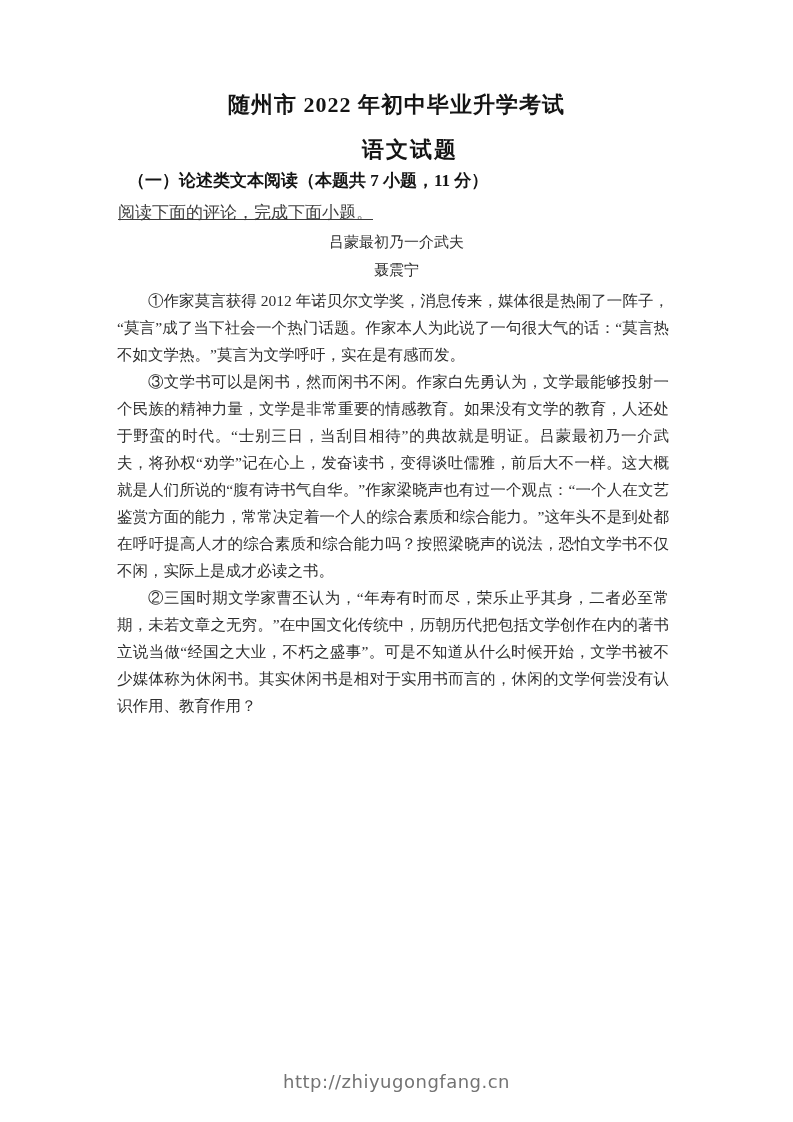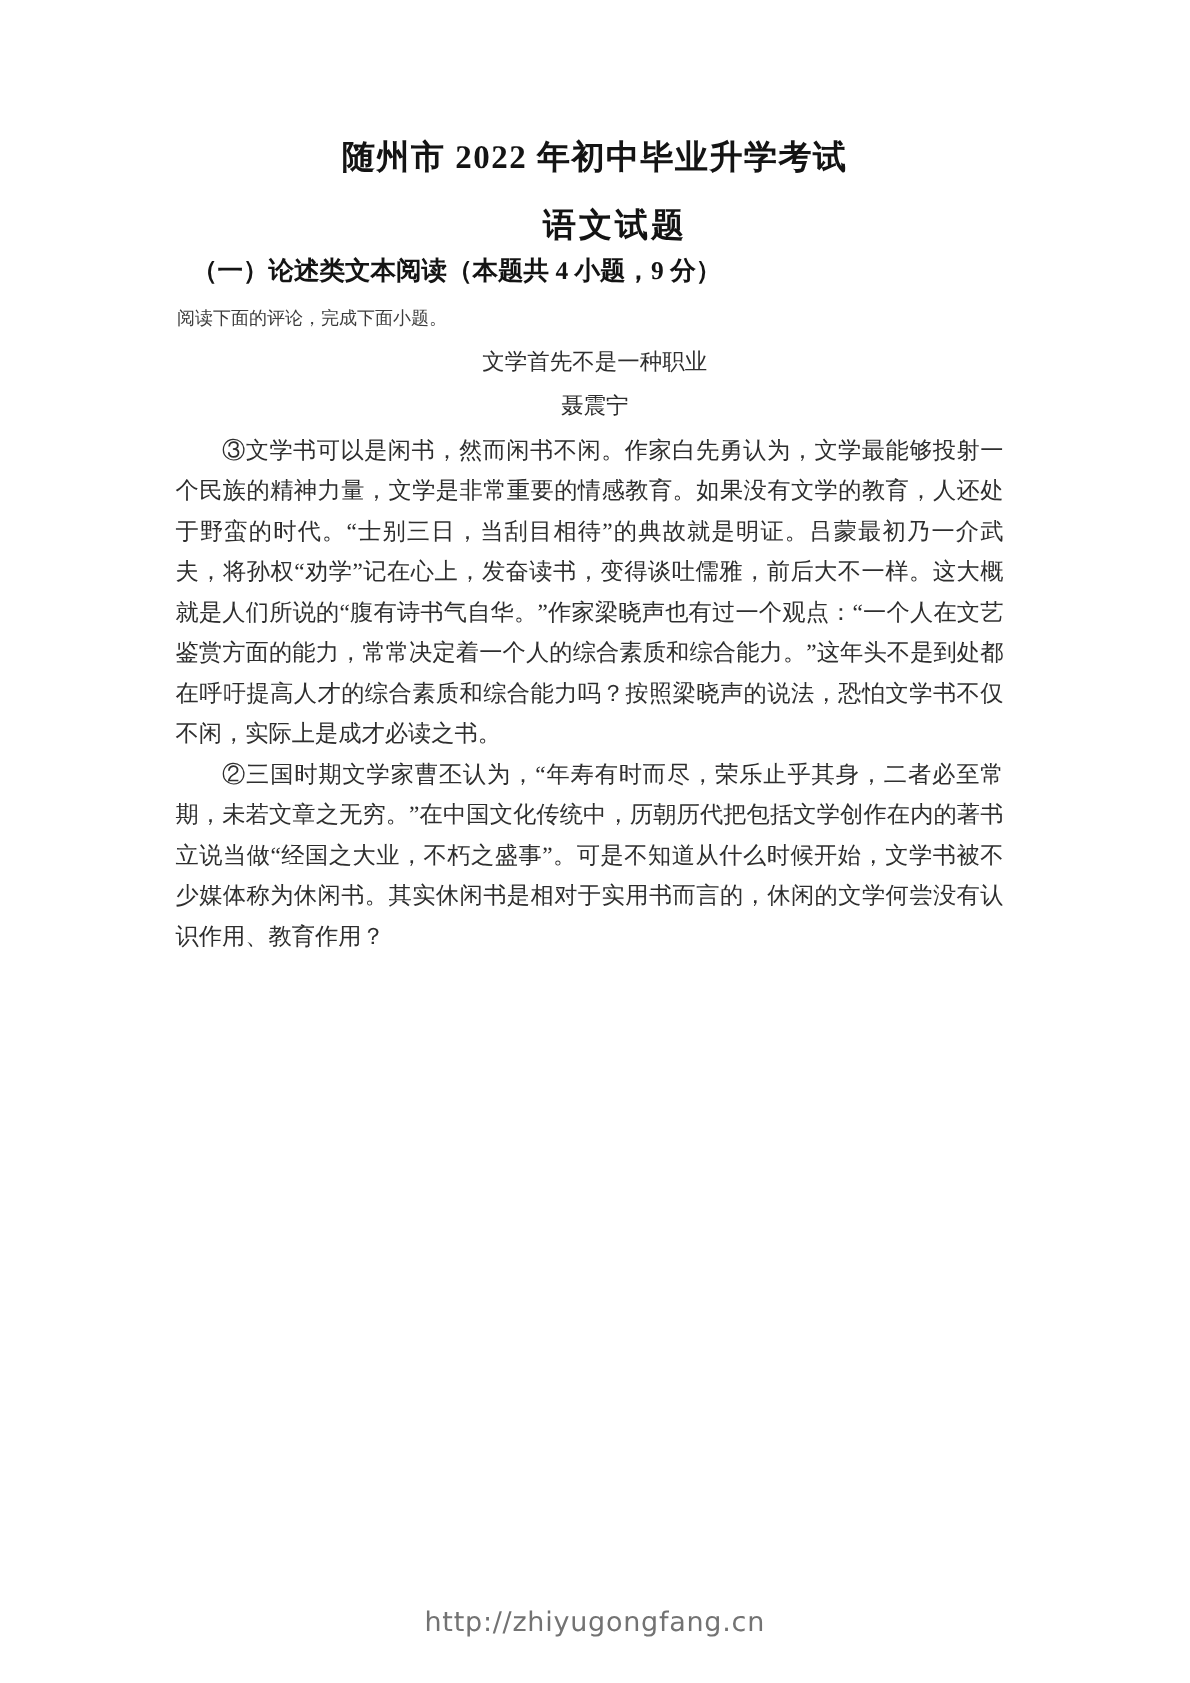--- a/index.html
+++ b/index.html
@@ -41,23 +41,24 @@
   }
   .subsection-heading {
     margin: 9px 0 0 128px;
     font-size: 17px;
     line-height: 20px;
     font-weight: 700;
     color: #141414;
   }
   .instruction {
     margin: 13px 0 0 118px;
-    font-size: 12px;
+    font-size: 17px;
     line-height: 17px;
     color: #3c3c3c;
+    text-decoration: underline;
   }
   .essay-title {
     margin: 13px 0 0 0;
     text-align: center;
     font-size: 15px;
     line-height: 17px;
     color: #2e2e2e;
   }
   .essay-author {
     margin: 12px 0 0 0;
@@ -100,30 +101,31 @@
 </head>
 <body>
 
 <div class="page">
 
   <h1 class="exam-title">随州市 2022 年初中毕业升学考试</h1>
 
   <h2 class="paper-title">语文试题</h2>
 
 
-  <h4 class="subsection-heading">（一）论述类文本阅读（本题共 4 小题，9 分）</h4>
+  <h4 class="subsection-heading">（一）论述类文本阅读（本题共 7 小题，11 分）</h4>
 
   <p class="instruction">阅读下面的评论，完成下面小题。</p>
 
-  <p class="essay-title">文学首先不是一种职业</p>
+  <p class="essay-title">吕蒙最初乃一介武夫</p>
 
   <p class="essay-author">聂震宁</p>
 
   <div class="essay-body">
 
+    <p class="body-para">①作家莫言获得 2012 年诺贝尔文学奖，消息传来，媒体很是热闹了一阵子，“莫言”成了当下社会一个热门话题。作家本人为此说了一句很大气的话：“莫言热不如文学热。”莫言为文学呼吁，实在是有感而发。</p>
 
     <p class="body-para">③文学书可以是闲书，然而闲书不闲。作家白先勇认为，文学最能够投射一个民族的精神力量，文学是非常重要的情感教育。如果没有文学的教育，人还处于野蛮的时代。“士别三日，当刮目相待”的典故就是明证。吕蒙最初乃一介武夫，将孙权“劝学”记在心上，发奋读书，变得谈吐儒雅，前后大不一样。这大概就是人们所说的“腹有诗书气自华。”作家梁晓声也有过一个观点：“一个人在文艺鉴赏方面的能力，常常决定着一个人的综合素质和综合能力。”这年头不是到处都在呼吁提高人才的综合素质和综合能力吗？按照梁晓声的说法，恐怕文学书不仅不闲，实际上是成才必读之书。</p>
 
     <p class="body-para">②三国时期文学家曹丕认为，“年寿有时而尽，荣乐止乎其身，二者必至常期，未若文章之无穷。”在中国文化传统中，历朝历代把包括文学创作在内的著书立说当做“经国之大业，不朽之盛事”。可是不知道从什么时候开始，文学书被不少媒体称为休闲书。其实休闲书是相对于实用书而言的，休闲的文学何尝没有认识作用、教育作用？</p>
 
 
 
   </div>
 
   <div class="footer-url">http://zhiyugongfang.cn</div>

